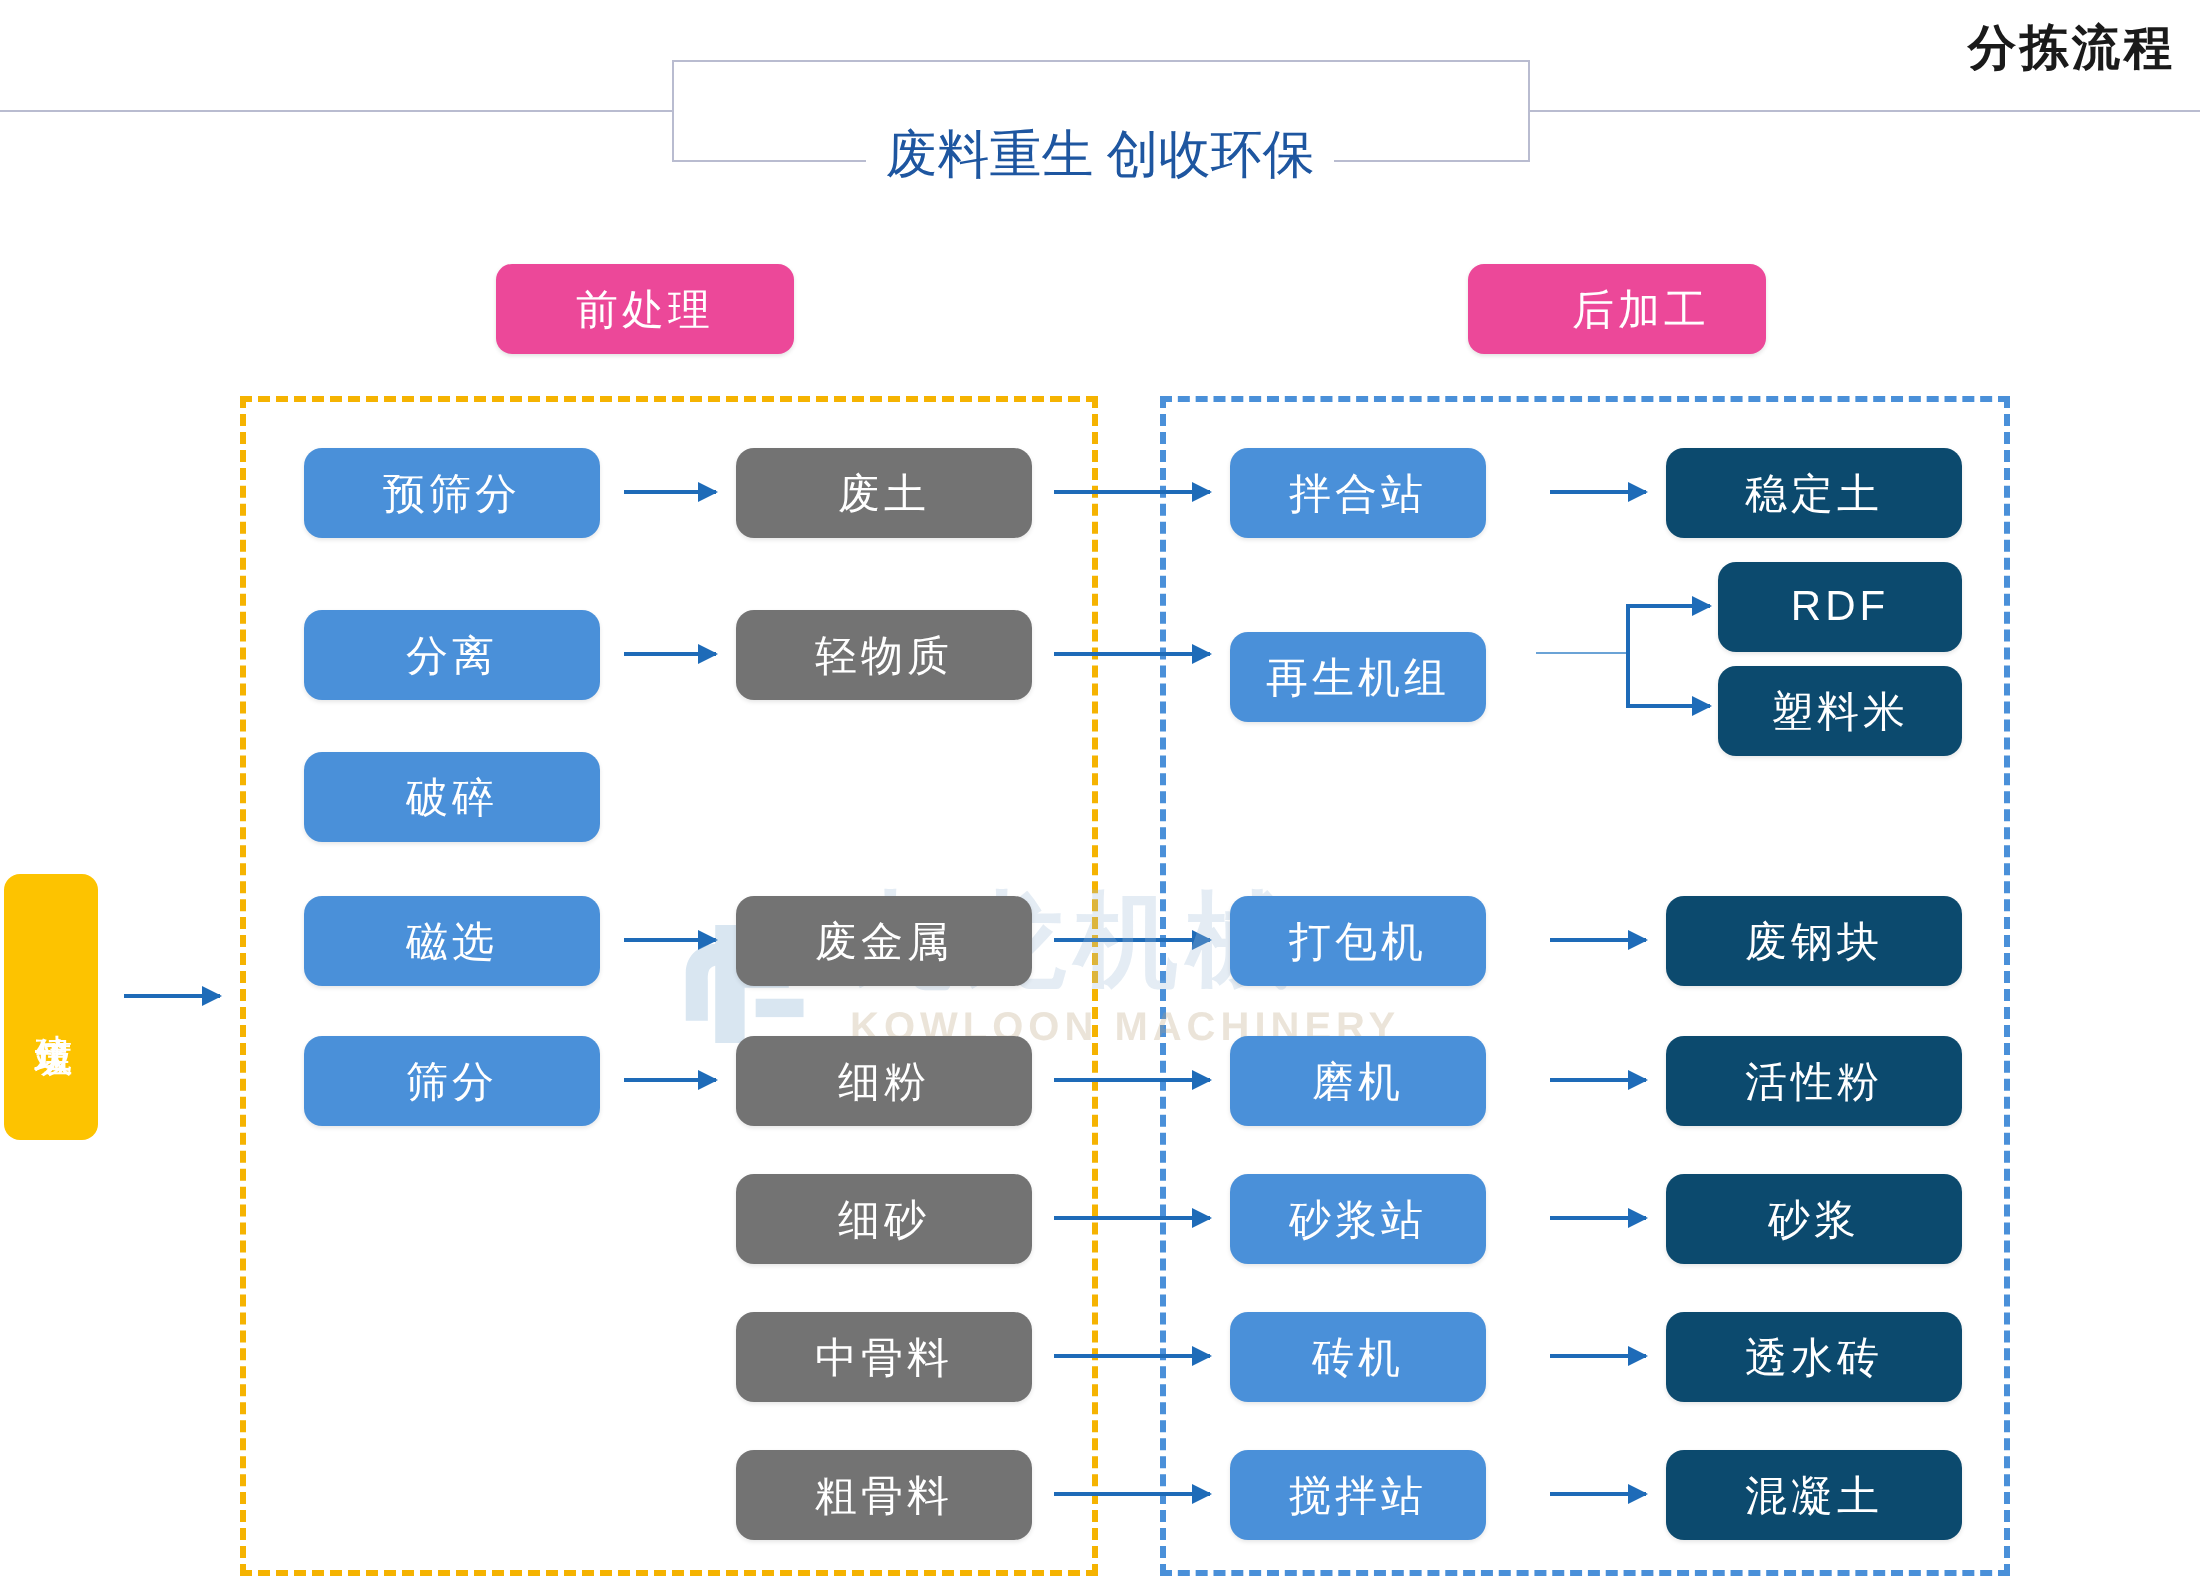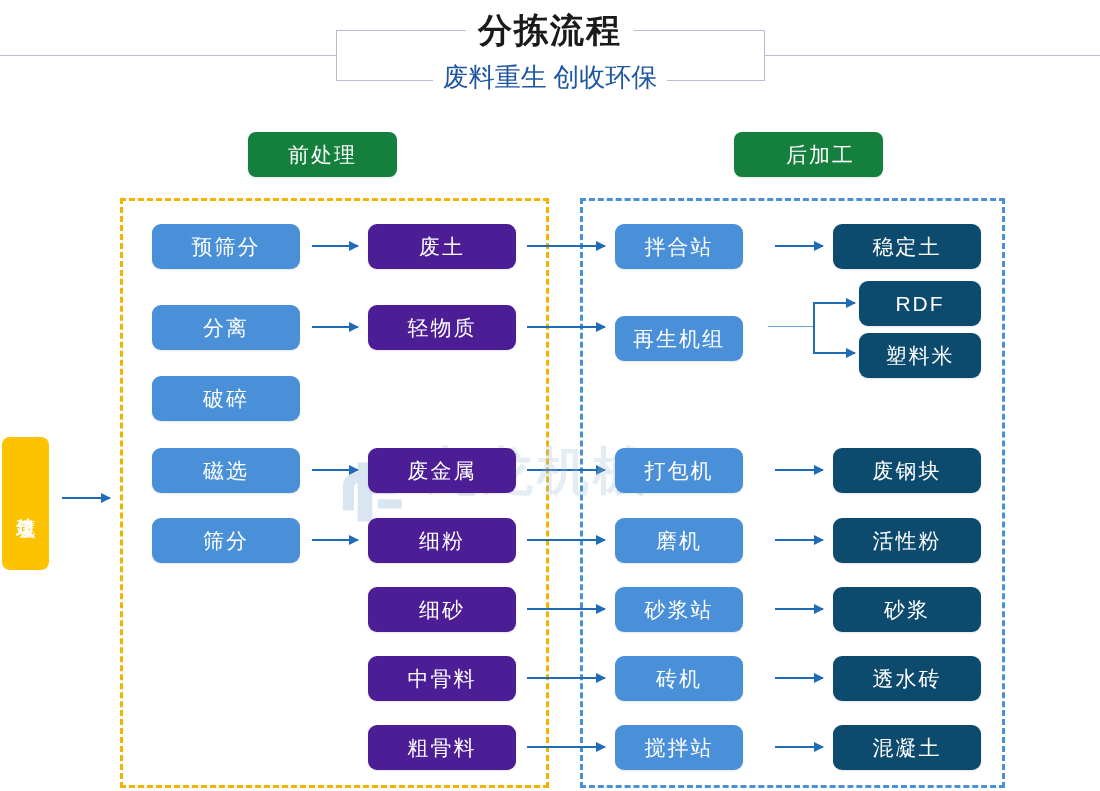--- a/index.html
+++ b/index.html
@@ -18,22 +18,22 @@
     position:absolute; top:55px; height:1px; background:#b9bcd0;
   }
   .hdr-rule.left  { left:0;   width:336px; }
   .hdr-rule.right { left:765px; width:335px; }
   .hdr-box {
     position:absolute; left:336px; top:30px; width:429px; height:51px;
     border:1px solid #b9bcd0; background:transparent;
   }
   .hdr-title {
     position:absolute; left:0; top:13px; width:1100px;
-    text-align:center;
-    font-size:34px; font-weight:bold; color:#1a1a1a;
+    text-align:right;
+    font-size:24px; font-weight:bold; color:#1a1a1a;
     letter-spacing:2px; line-height:1;
   }
   .hdr-title span { background:#fff; padding:0 12px; }
   .hdr-sub {
     position:absolute; left:0; top:64px; width:1100px;
     text-align:center;
     font-size:26px; color:#1e56a0; line-height:1;
   }
   .hdr-sub span { background:#fff; padding:0 10px;font-family:Liberation Serif, serif; }
 
@@ -59,21 +59,21 @@
   .zone {
     position:absolute; border-style:dashed; border-width:3px;
     background:transparent;
   }
   #zone-pre  { left:120px; top:198px; width:429px; height:590px; border-color:#f5b301; }
   #zone-post { left:580px; top:198px; width:425px; height:590px; border-color:#4a90d9; }
 
   
   .stage-chip {
     position:absolute; height:45px; border-radius:8px;
-    background:#15803d;
+    background:#ec4899;
     color:#ffffff; font-size:21px;
     display:flex; align-items:center; justify-content:center;
     letter-spacing:2px;
     box-shadow:0 1px 2px rgba(0,0,0,.12);
   }
   #stage-pre  { left:248px; top:132px; width:149px; }
   #stage-post { left:734px; top:132px; width:149px;padding-left:24px; }
 
   
   #input-box {
@@ -88,21 +88,21 @@
 
   
   .node {
     position:absolute; height:45px; border-radius:9px;
     display:flex; align-items:center; justify-content:center;
     color:#ffffff; letter-spacing:2px;
     font-size:21px; z-index:6;
     box-shadow:0 1px 2px rgba(0,0,0,.10);
   }
   .node.light { background:#4a90d9; }
-  .node.mid   { background:#4c1d95; }
+  .node.mid   { background:#737373; }
   .node.dark  { background:#0c4a6e; }
 
   
   .c1 { left:152px; width:148px; }
   .c2 { left:368px; width:148px; }
   .c3 { left:615px; width:128px; }
   .c4 { left:833px; width:148px; }
   .c4s{ left:859px; width:122px; }
 
   
@@ -254,13 +254,14 @@
 <div class="arrow" style="left:813px; top:302px; width:42px;"></div>
 <div class="arrow" style="left:813px; top:352px; width:42px;"></div>
 
 <div id="watermark">
   <svg class="wm-logo" viewBox="0 0 100 100">
     <path d="M30 18 L74 18 L74 30 L46 30 L46 40 L70 40 L70 52 L46 52 L46 82 L30 82 Z" fill="#7aa8cf"></path>
     <path d="M14 44 C14 34 22 28 32 28 L32 40 C26 40 26 44 26 48 L26 70 L14 70 Z" fill="#7aa8cf"></path>
     <rect x="52" y="58" width="26" height="10" fill="#7aa8cf"></rect>
   </svg>
   <div class="wm-text">九龙机械</div>
+  <div class="wm-sub">KOWLOON MACHINERY</div>
 </div>
 
 </body></html>

